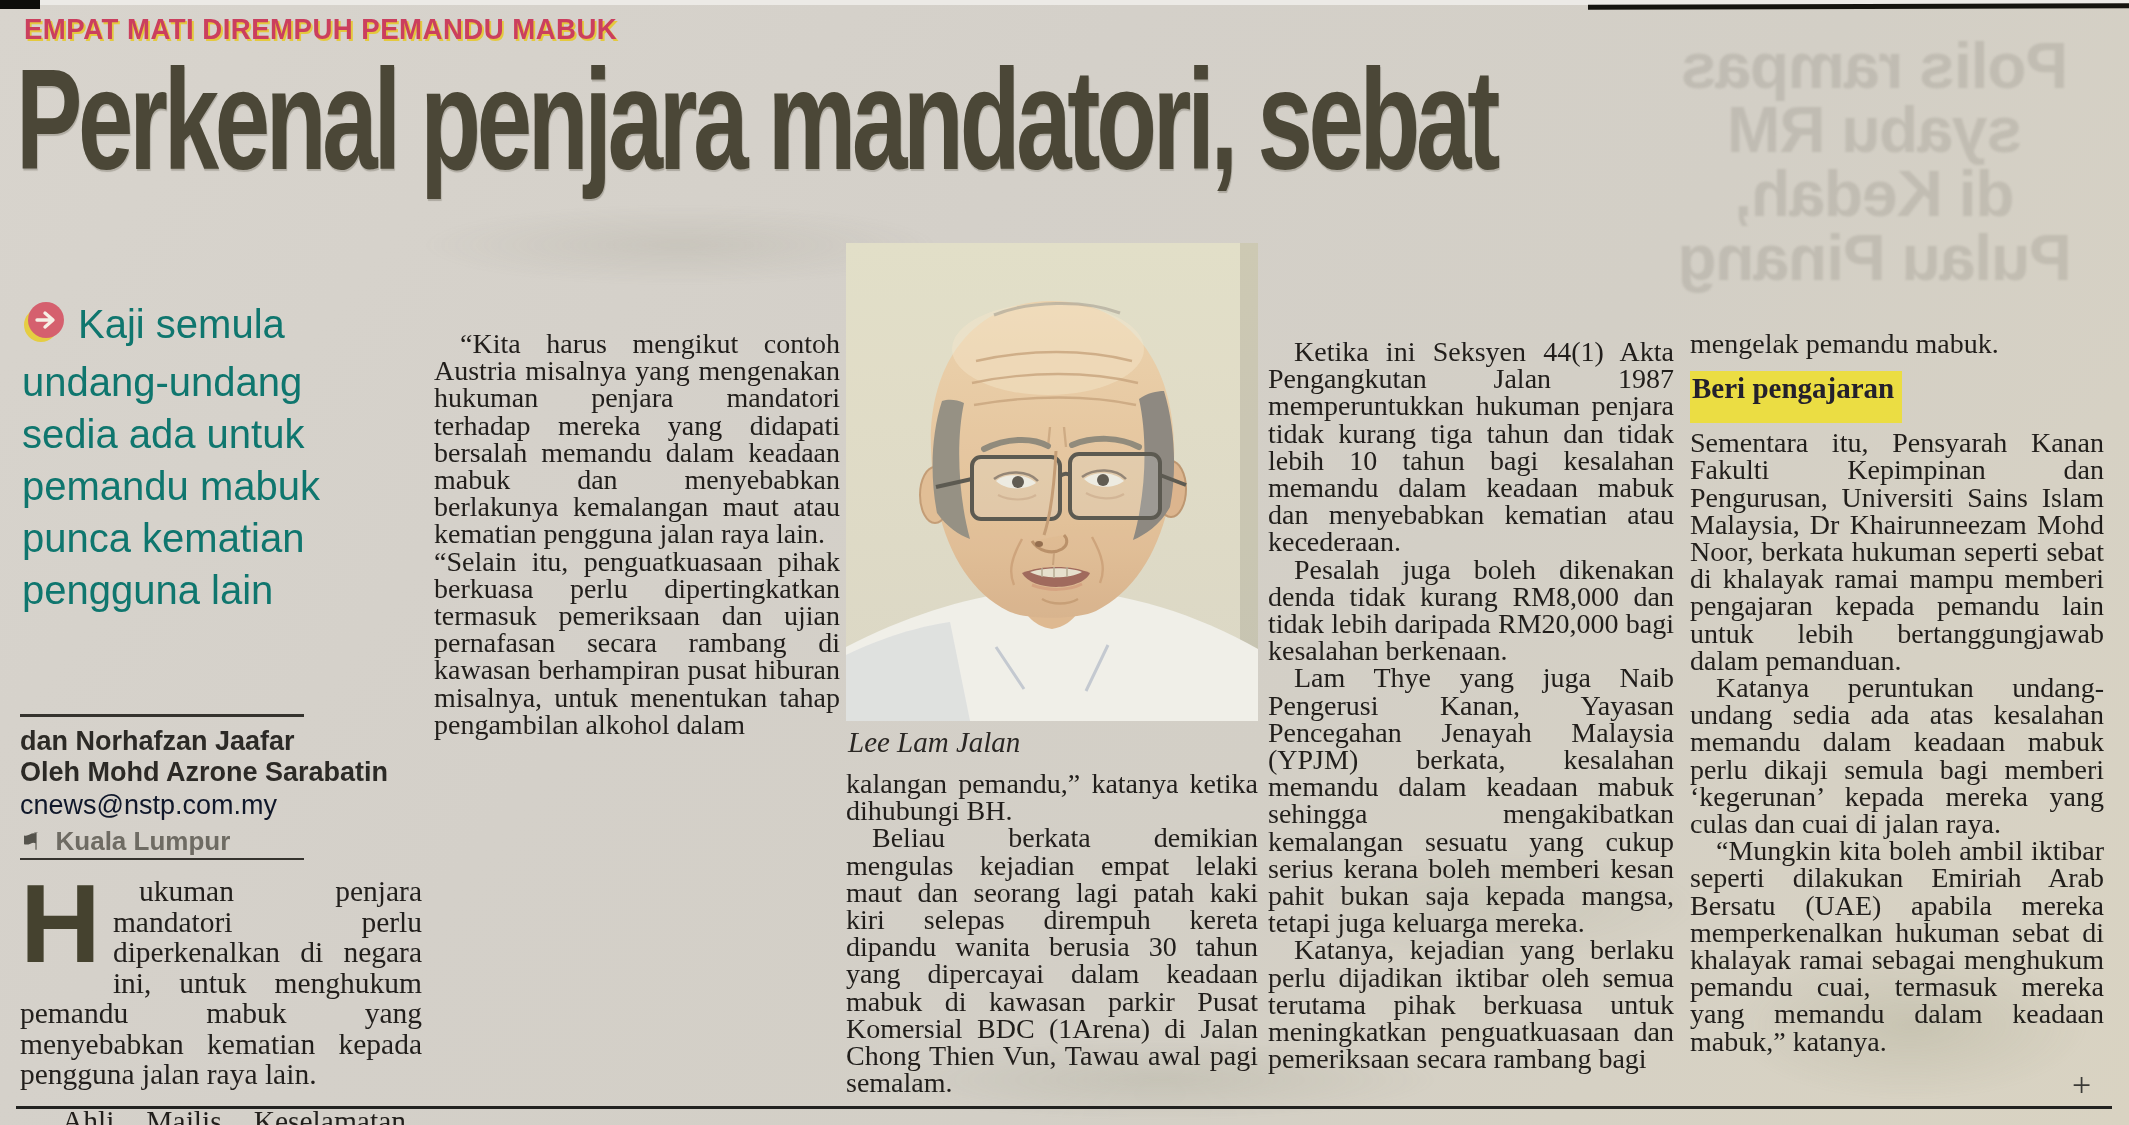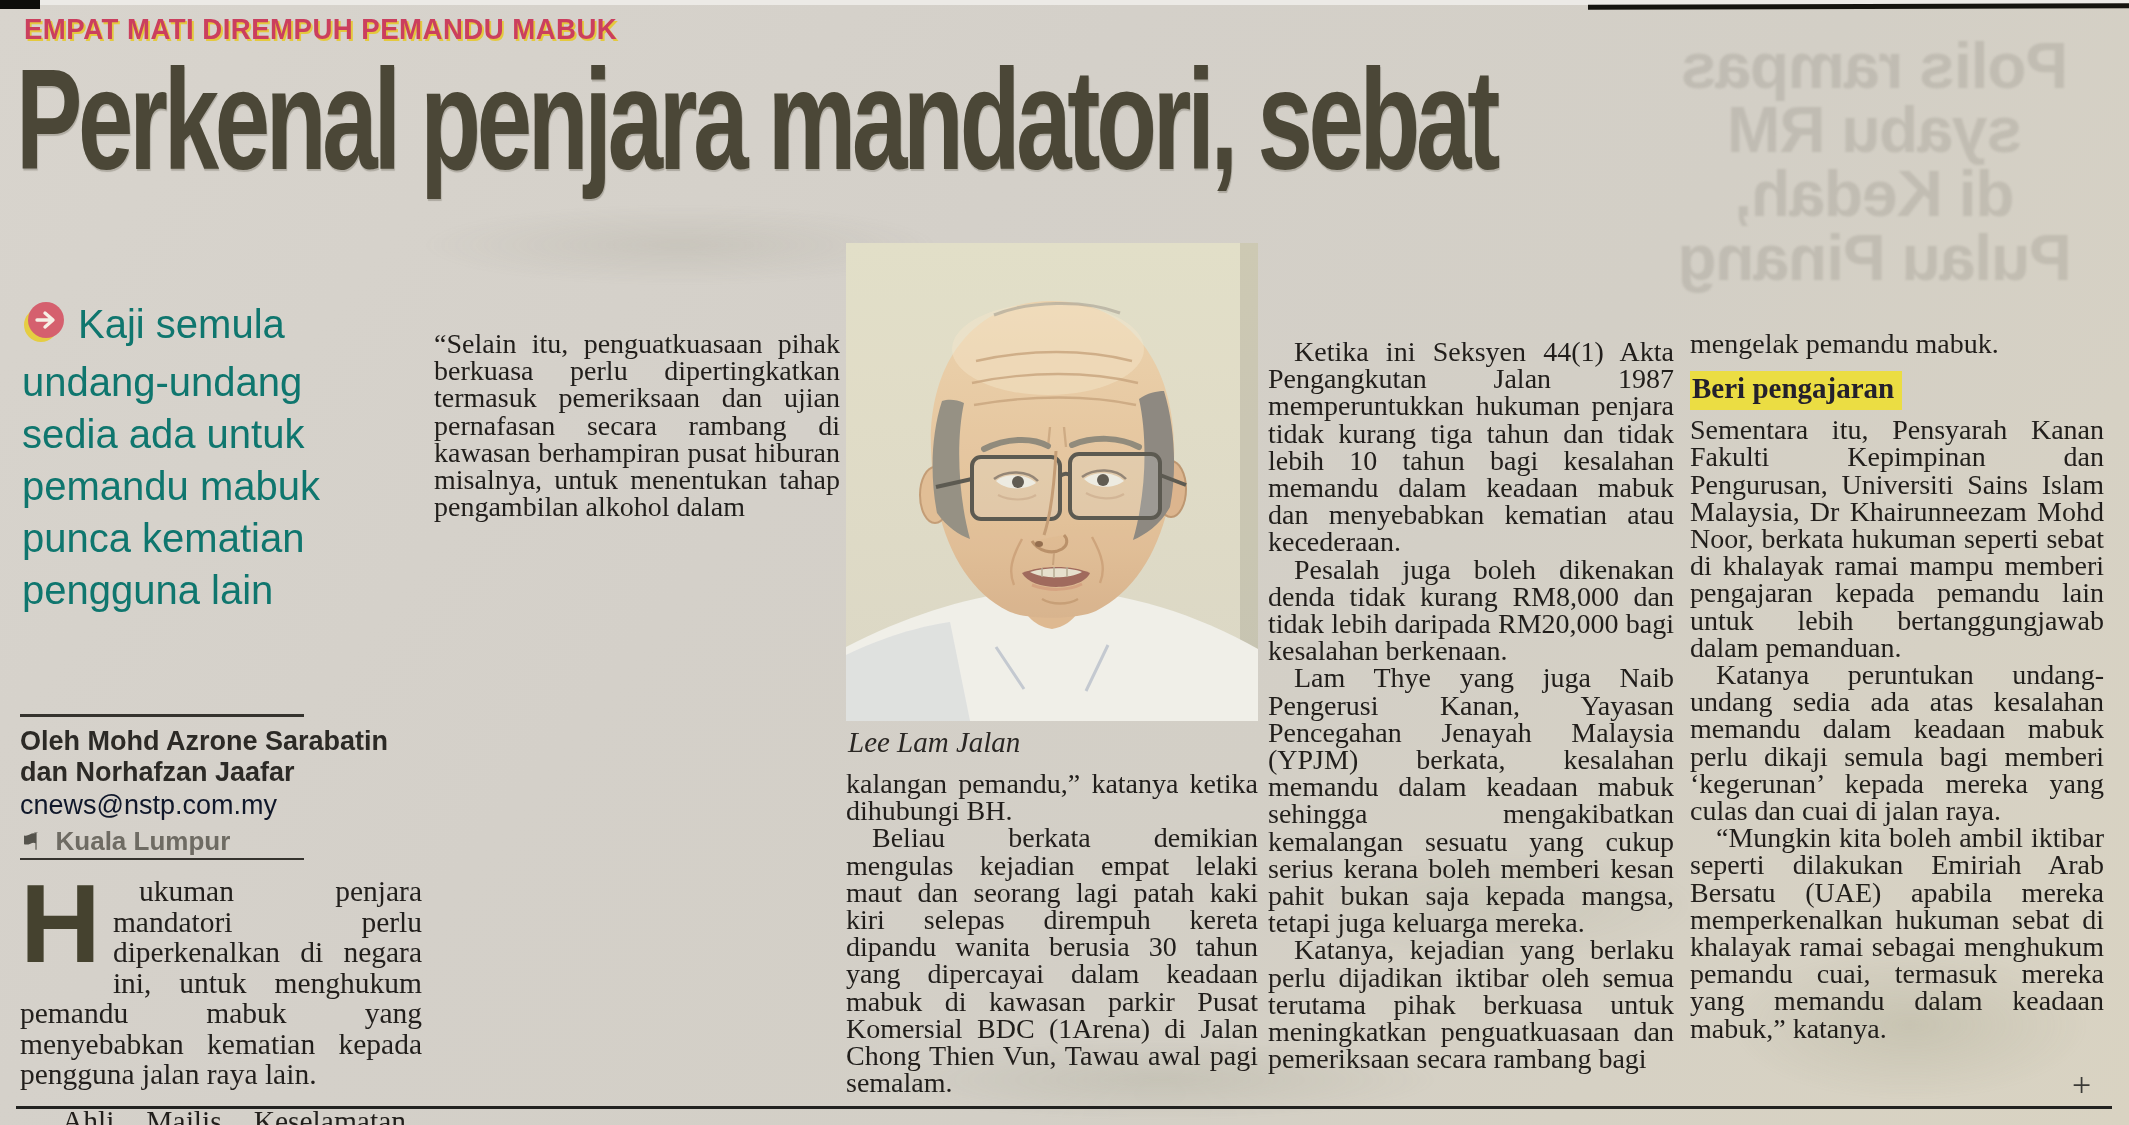--- a/index.html
+++ b/index.html
@@ -91,21 +91,21 @@
   .bodycol p{margin:0;}
   .bodycol p.ind{text-indent:26px;}
   .col2{left:434px;top:330px;width:406px;}
   .col3{left:846px;top:770px;width:412px;}
   .col4{left:1268px;top:338px;width:406px;}
   .col5{left:1690px;top:330px;width:414px;}
   .subhead{
     display:inline-block;
     font-weight:bold;font-size:29px;line-height:30px;color:#23202c;
     background:rgba(238,223,44,.85);
-    padding:2px 8px 7px 2px;margin:14px 0 6px 0;
+    padding:2px 8px 20px 2px;margin:14px 0 6px 0;
   }
   
   .photo{left:846px;top:243px;width:412px;height:478px;}
   .photo svg{display:block;}
   .caption{
     left:848px;top:726px;width:400px;
     font-style:italic;font-size:29px;color:#2a2724;
   }
   
   .bottom-rule{left:16px;top:1106px;width:2096px;height:3px;background:#222220;}
@@ -137,37 +137,38 @@
     <svg width="46" height="46" viewBox="0 0 46 46">
       <circle cx="19" cy="27" r="17" fill="#e5cd42"></circle>
       <circle cx="24" cy="22" r="18" fill="#d5606e"></circle>
       <path d="M15 22 h13 M23 15 l8 7 -8 7" stroke="#f6efe6" stroke-width="3.4" fill="none" stroke-linecap="round" stroke-linejoin="round"></path>
     </svg>
   </span><span>Kaji semula undang-undang sedia ada untuk pemandu mabuk punca kematian pengguna lain</span>
 </div>
 
 <div class="abs rule byline-rule"></div>
 <div class="abs byline">
+  <div>dan Norhafzan Jaafar</div>
   <div>Oleh Mohd Azrone Sarabatin</div>
-  <div>dan Norhafzan Jaafar</div>
 </div>
 <div class="abs email">cnews@nstp.com.my</div>
 
 <div class="abs dateline">
   <span class="flag">⚑</span><span>Kuala Lumpur</span>
 </div>
 <div class="abs rule dateline-rule"></div>
 
 <div class="abs lede">
   <span class="dropcap">H</span>
   <p class="first" style="display:inline;margin-left:26px;">ukuman penjara mandatori perlu diperkenalkan di negara ini, untuk menghukum pemandu mabuk yang menyebabkan kematian kepada pengguna jalan raya lain.</p>
   <p class="cont">Ahli Majlis Keselamatan Jalan</p>
 </div>
 
 <div class="abs bodycol col2">
+  <p class="ind">“Kita harus mengikut contoh Austria misalnya yang mengenakan hukuman penjara mandatori terhadap mereka yang didapati bersalah memandu dalam keadaan mabuk dan menyebabkan berlakunya kemalangan maut atau kematian pengguna jalan raya lain.</p>
   <p>“Selain itu, penguatkuasaan pihak berkuasa perlu dipertingkatkan termasuk pemeriksaan dan ujian pernafasan secara rambang di kawasan berhampiran pusat hiburan misalnya, untuk menentukan tahap pengambilan alkohol dalam</p>
 </div>
 
 <div class="abs photo">
   <svg width="412" height="478" viewBox="0 0 412 478">
     <defs>
       <linearGradient id="bgград" x1="0" y1="0" x2="0" y2="1">
         <stop offset="0" stop-color="#e4e0c9"></stop>
           <stop offset="1" stop-color="#dcd8c6"></stop>
       </linearGradient>

